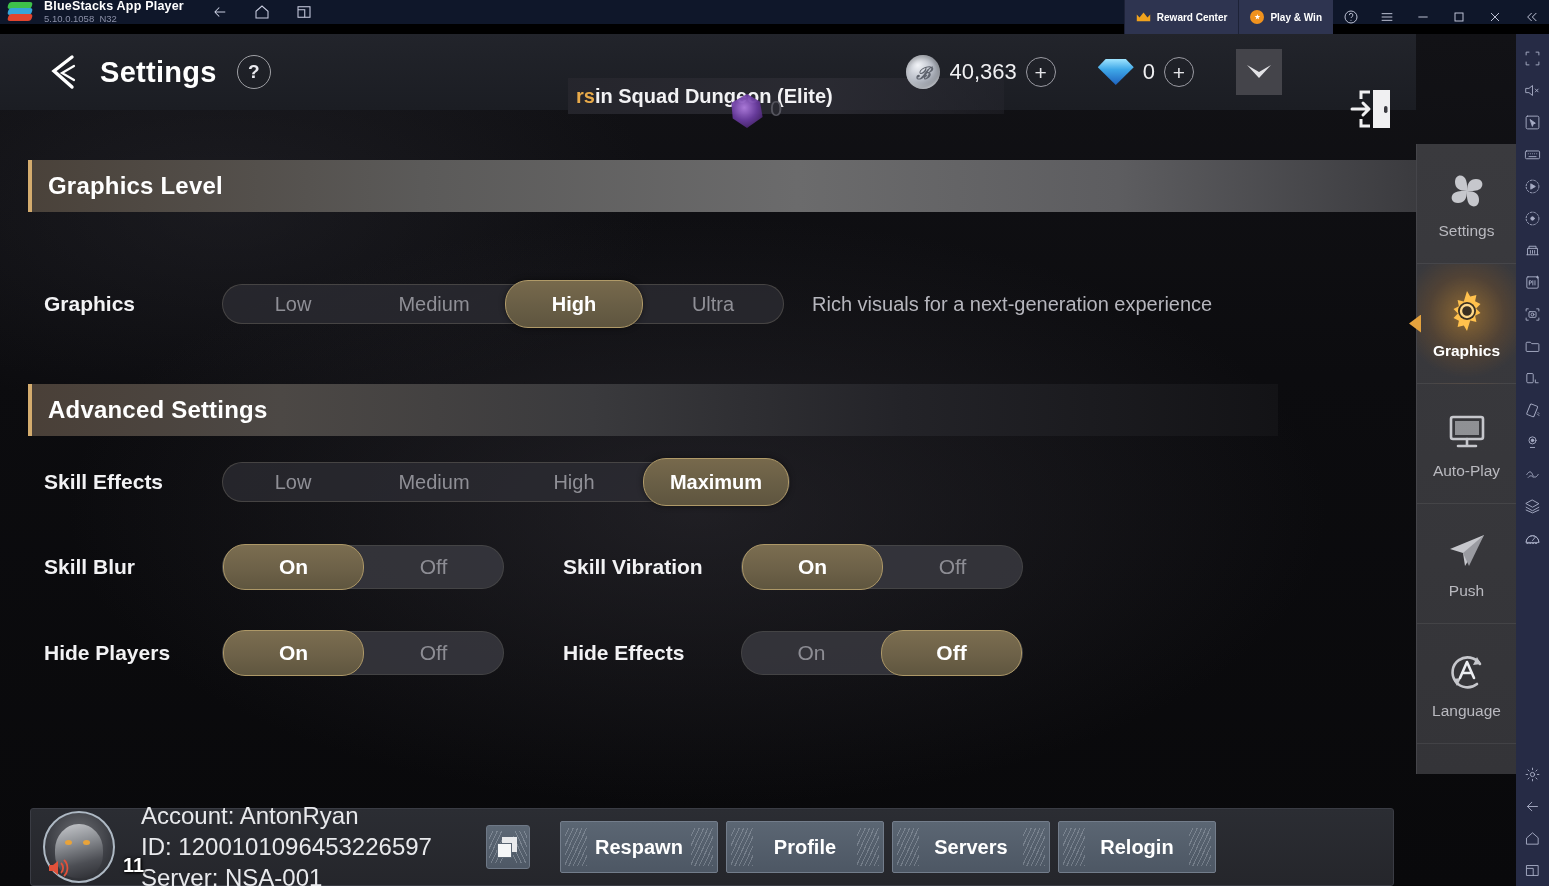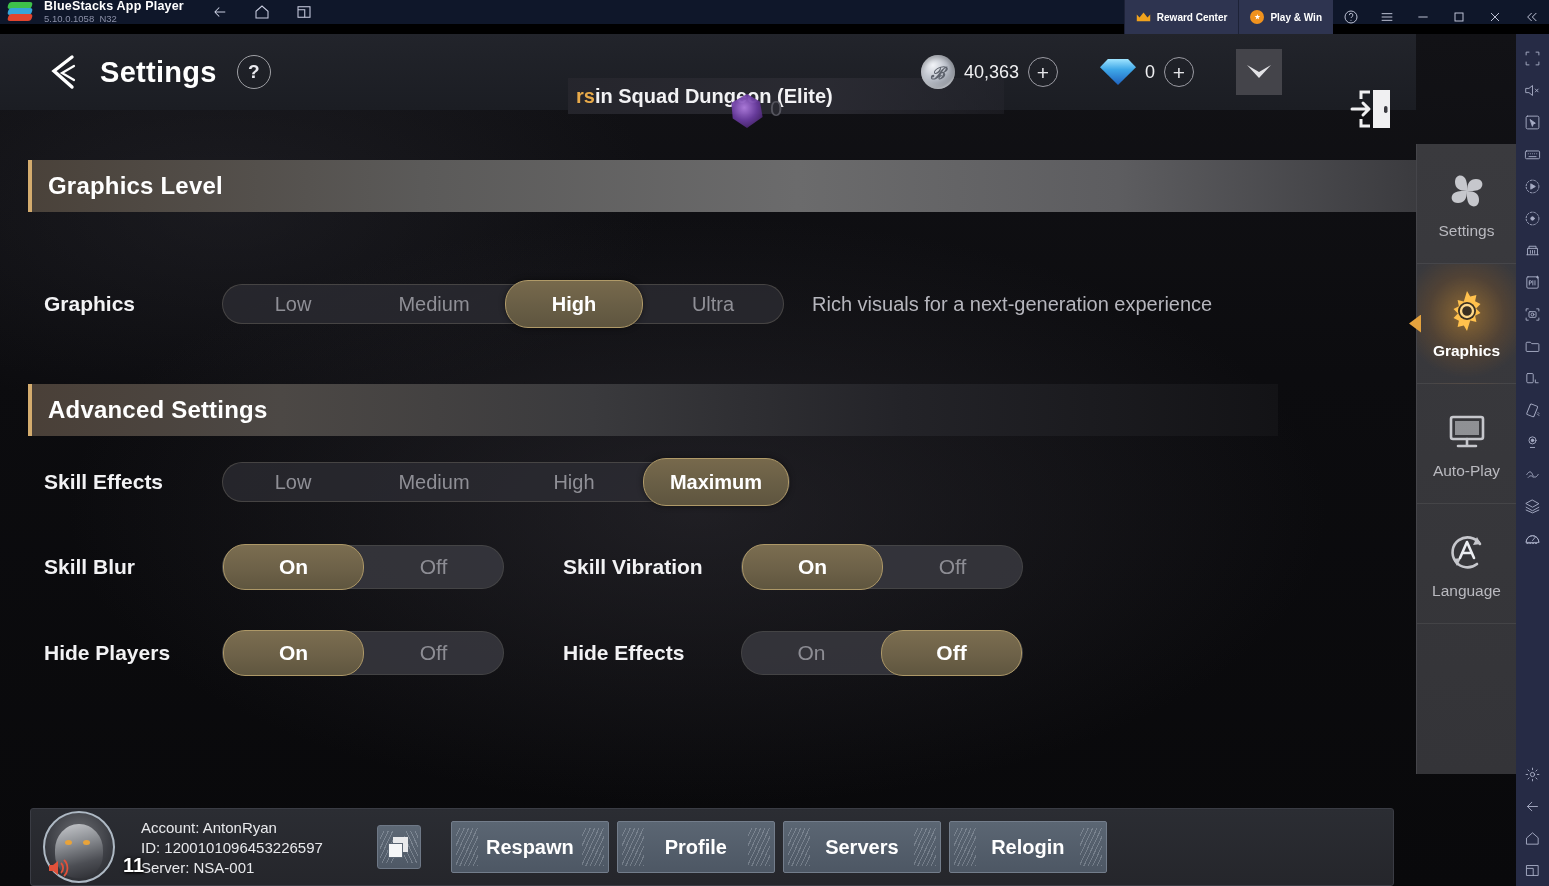--- a/index.html
+++ b/index.html
@@ -90,21 +90,21 @@
   
   .cur-group{ position:absolute; right:100px; top:0; height:76px; display:flex; align-items:center; gap:0; }
   .cur { display:flex; align-items:center; gap:9px; margin-right:42px; }
   .coin {
     width:34px;height:34px;border-radius:50%;
     background:radial-gradient(circle at 35% 30%, #f2f4f8 0%, #b9bec8 45%, #8b9099 70%, #d8dbe1 100%);
     display:flex;align-items:center;justify-content:center;
     color:#5d626c; font-family:"Liberation Serif", serif; font-style:italic; font-size:17px; font-weight:bold;
     box-shadow:inset 0 -3px 5px rgba(255,255,255,.35), inset 0 3px 5px rgba(0,0,0,.25);
   }
-  .cur-val{ color:#f0f0f2; font-size:18px; }
+  .cur-val{ color:#f0f0f2; font-size:22px; }
   .plus-btn{
     width:30px;height:30px;border-radius:50%;border:1.6px solid #9a9aa2;
     display:flex;align-items:center;justify-content:center;color:#e4e4e8;font-size:21px;line-height:1;cursor:pointer;
   }
   .gem{
     width:36px;height:26px;
     background:linear-gradient(180deg,#9fe4ff 0%, #3fa8e8 40%, #1e63c0 100%);
     clip-path:polygon(22% 0,78% 0,100% 32%,50% 100%,0 32%);
     filter:drop-shadow(0 0 6px rgba(80,180,255,.75));
   }
@@ -192,21 +192,21 @@
     background:linear-gradient(165deg,#c9cbcf 0%,#8e9196 35%,#4c4e54 70%,#2b2c31 100%);
     border-radius:48% 48% 44% 44%; }
   .av-eye{ position:absolute; width:7px;height:5px;background:#e8a33a;border-radius:50%; top:40%; }
   .av-eye.l{ left:30%; } .av-eye.r{ left:56%; }
   .av-lvl{
     position:absolute; left:56px; bottom:-2px; color:#fff; font-size:20px; font-weight:bold;
     text-shadow:0 0 4px #000, 1px 1px 2px #000; z-index:3;
   }
   .av-mute{ position:absolute; left:-2px; bottom:4px; width:22px;height:18px; z-index:3; }
   .acct-txt{ margin-left:26px; display:flex; flex-direction:column; gap:3px; }
-  .acct-line{ color:#e8e9ec; font-size:15px; }
+  .acct-line{ color:#e8e9ec; font-size:24px; }
   .copy-btn{
     margin-left:54px; width:44px;height:44px; border-radius:3px;
     background:linear-gradient(180deg,#5d6875 0%,#4e5865 100%); border:1px solid #6e7886;
     position:relative; cursor:pointer; overflow:hidden;
   }
   .copy-btn .sq1{position:absolute;left:15px;top:11px;width:15px;height:15px;background:#e9eaec;}
   .copy-btn .sq2{position:absolute;left:10px;top:17px;width:15px;height:15px;background:#f6f7f8;border:1px solid #5d6875;}
   .act-btns{ display:flex; gap:8px; margin-left:30px; }
   .act-btn{
     width:158px;height:52px; border-radius:2px;
@@ -519,20 +519,29 @@
               <rect x="7" y="9" width="32" height="22" rx="2" fill="none" stroke="#c6c7cc" stroke-width="2.6"></rect>
               <rect x="11" y="13" width="24" height="14" fill="#d9dade" opacity=".55"></rect>
               <path d="M23 31v6M14 38h18" stroke="#c6c7cc" stroke-width="2.6" stroke-linecap="round"></path>
             </svg>
           </div>
           <div class="rail-label">Auto-Play</div>
         </div>
         <div class="rail-item">
           <div class="rail-ic">
             <svg viewBox="0 0 46 46">
+              <path d="M40 7L6 21l13 4 2 13z" fill="#c6c7cc"></path>
+              <path d="M19 25L40 7l-15 31-6-13z" fill="#9a9ba1"></path>
+            </svg>
+          </div>
+          <div class="rail-label">Push</div>
+        </div>
+        <div class="rail-item">
+          <div class="rail-ic">
+            <svg viewBox="0 0 46 46">
               <path d="M36 16a15 15 0 10-3 20" fill="none" stroke="#c6c7cc" stroke-width="2.6" stroke-linecap="round"></path>
               <path d="M33 9l4 7-8 1z" fill="#c6c7cc"></path>
               <path d="M13 38l-4-7 8-1z" fill="#c6c7cc"></path>
               <path d="M16 30l7-16 7 16M18.5 25h9" fill="none" stroke="#eceef2" stroke-width="2.6" stroke-linecap="round" stroke-linejoin="round"></path>
             </svg>
           </div>
           <div class="rail-label">Language</div>
         </div>
       </div>
   </div>

